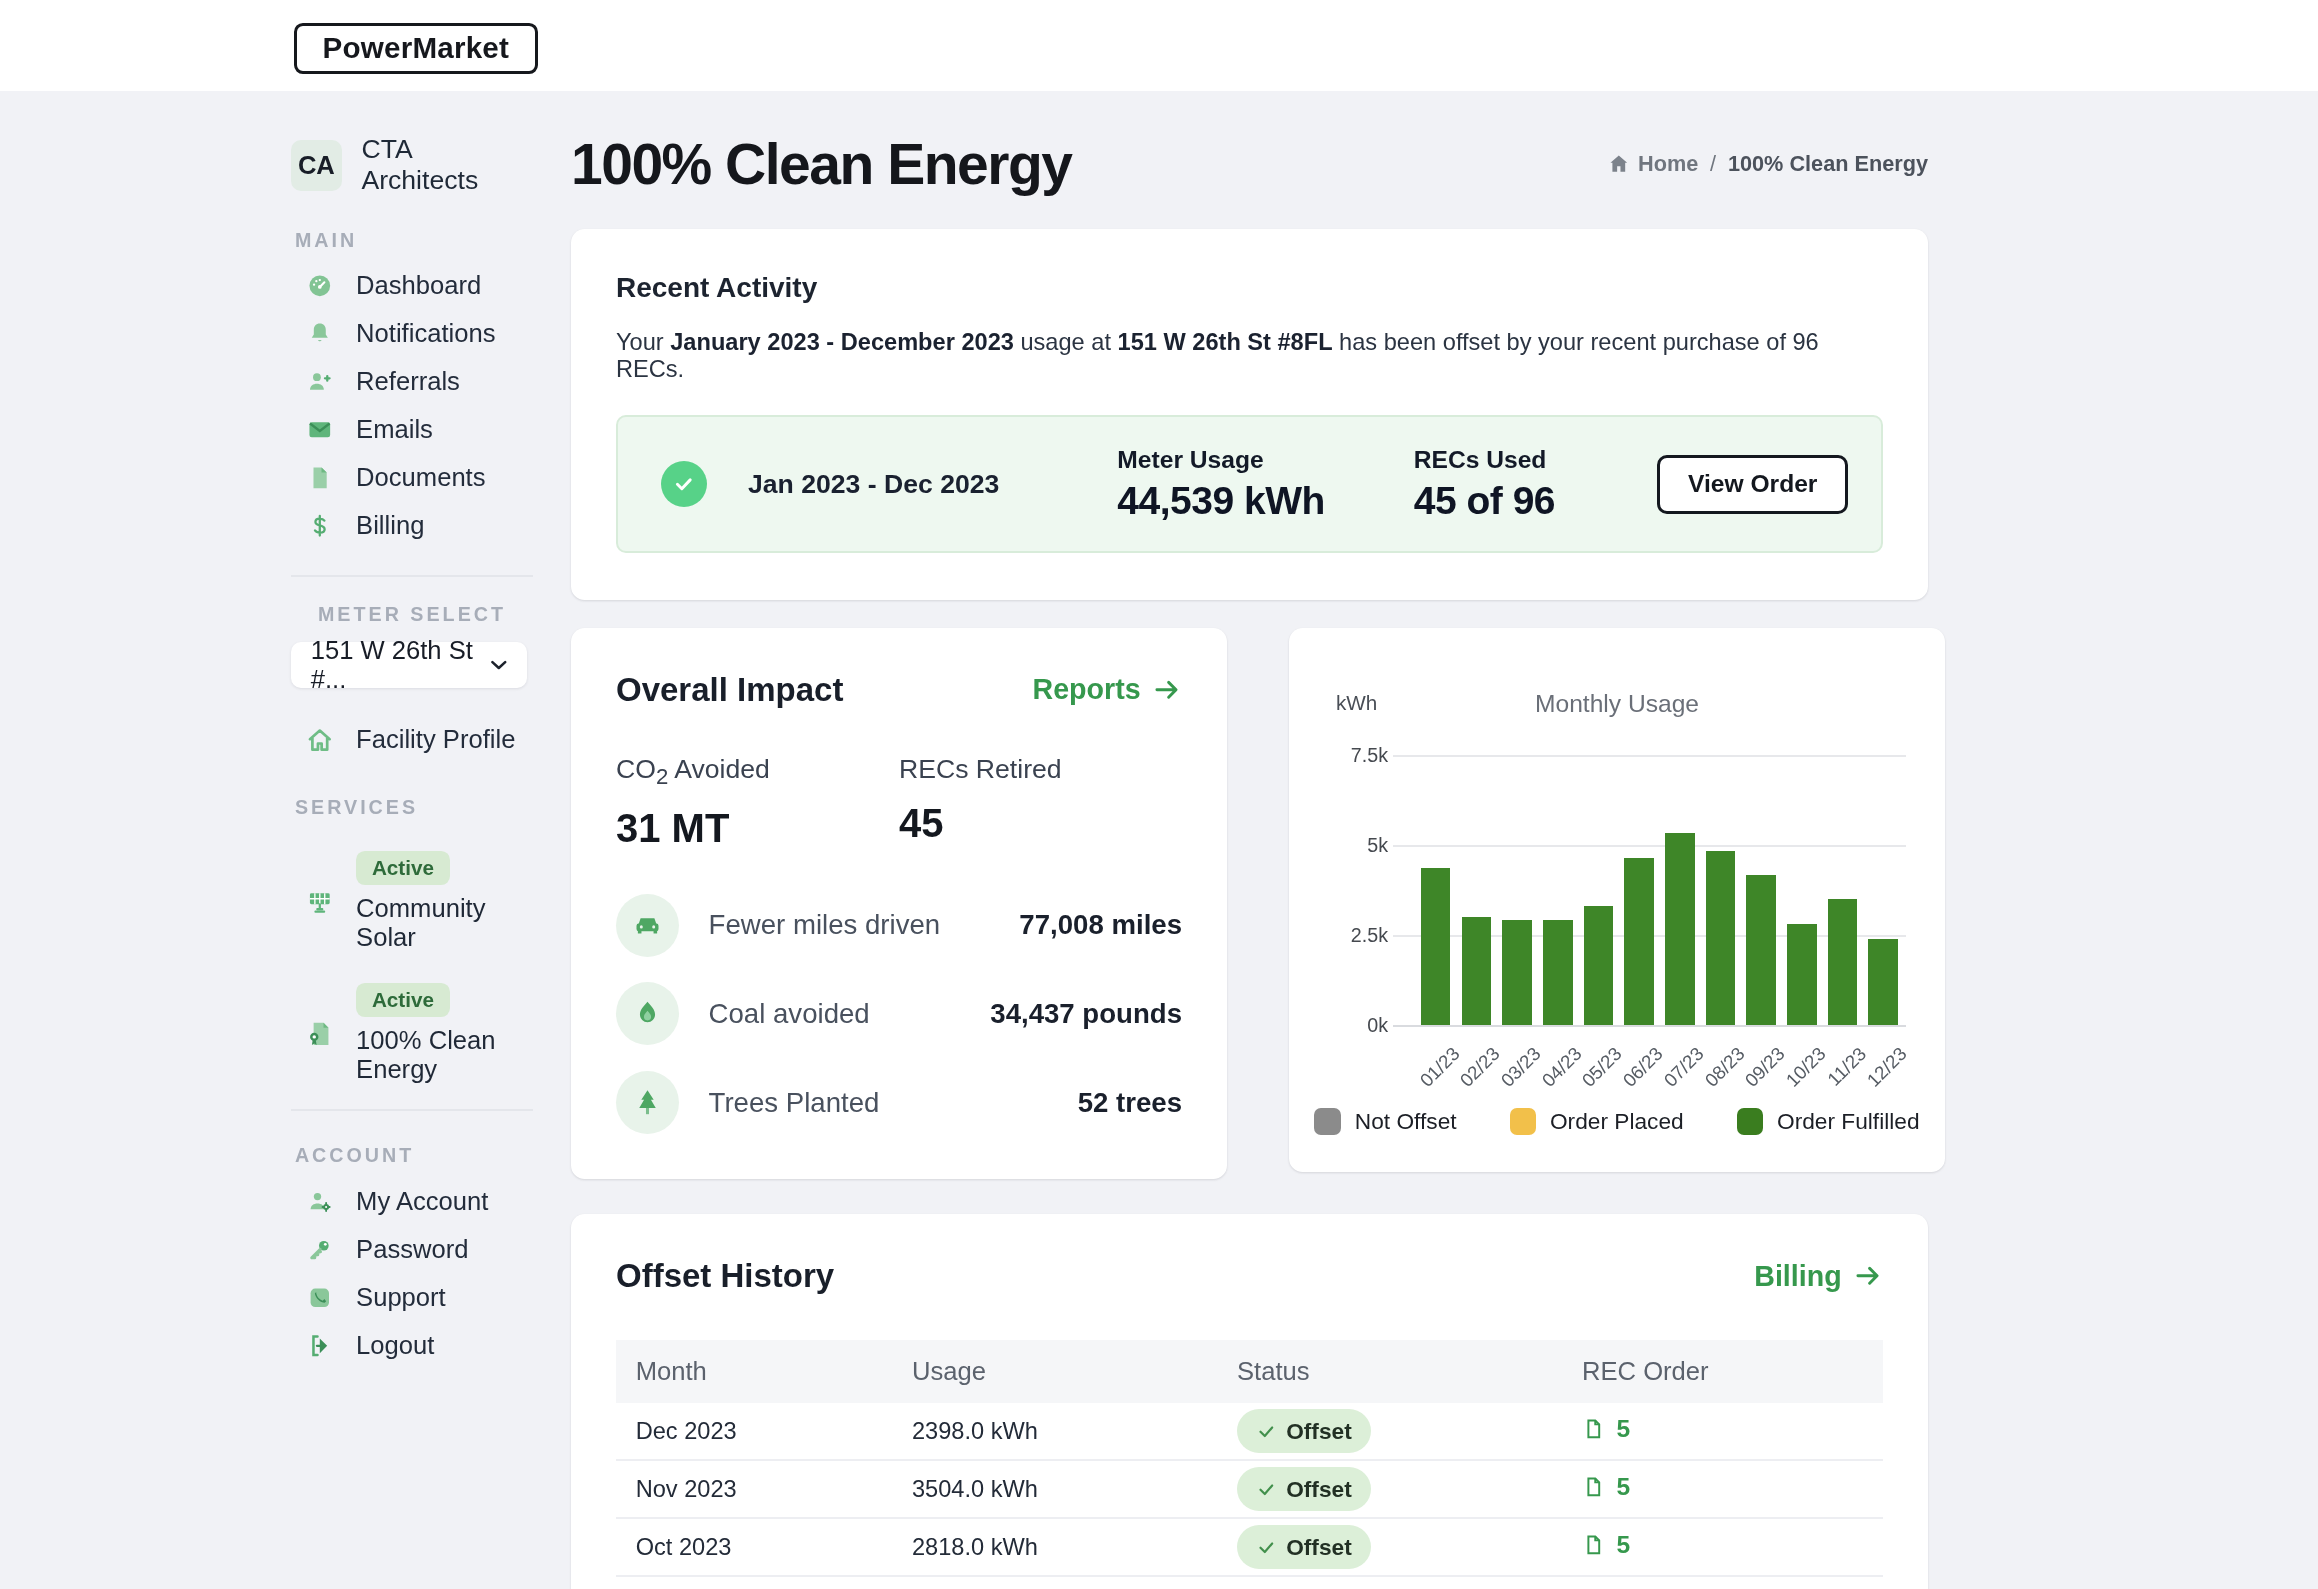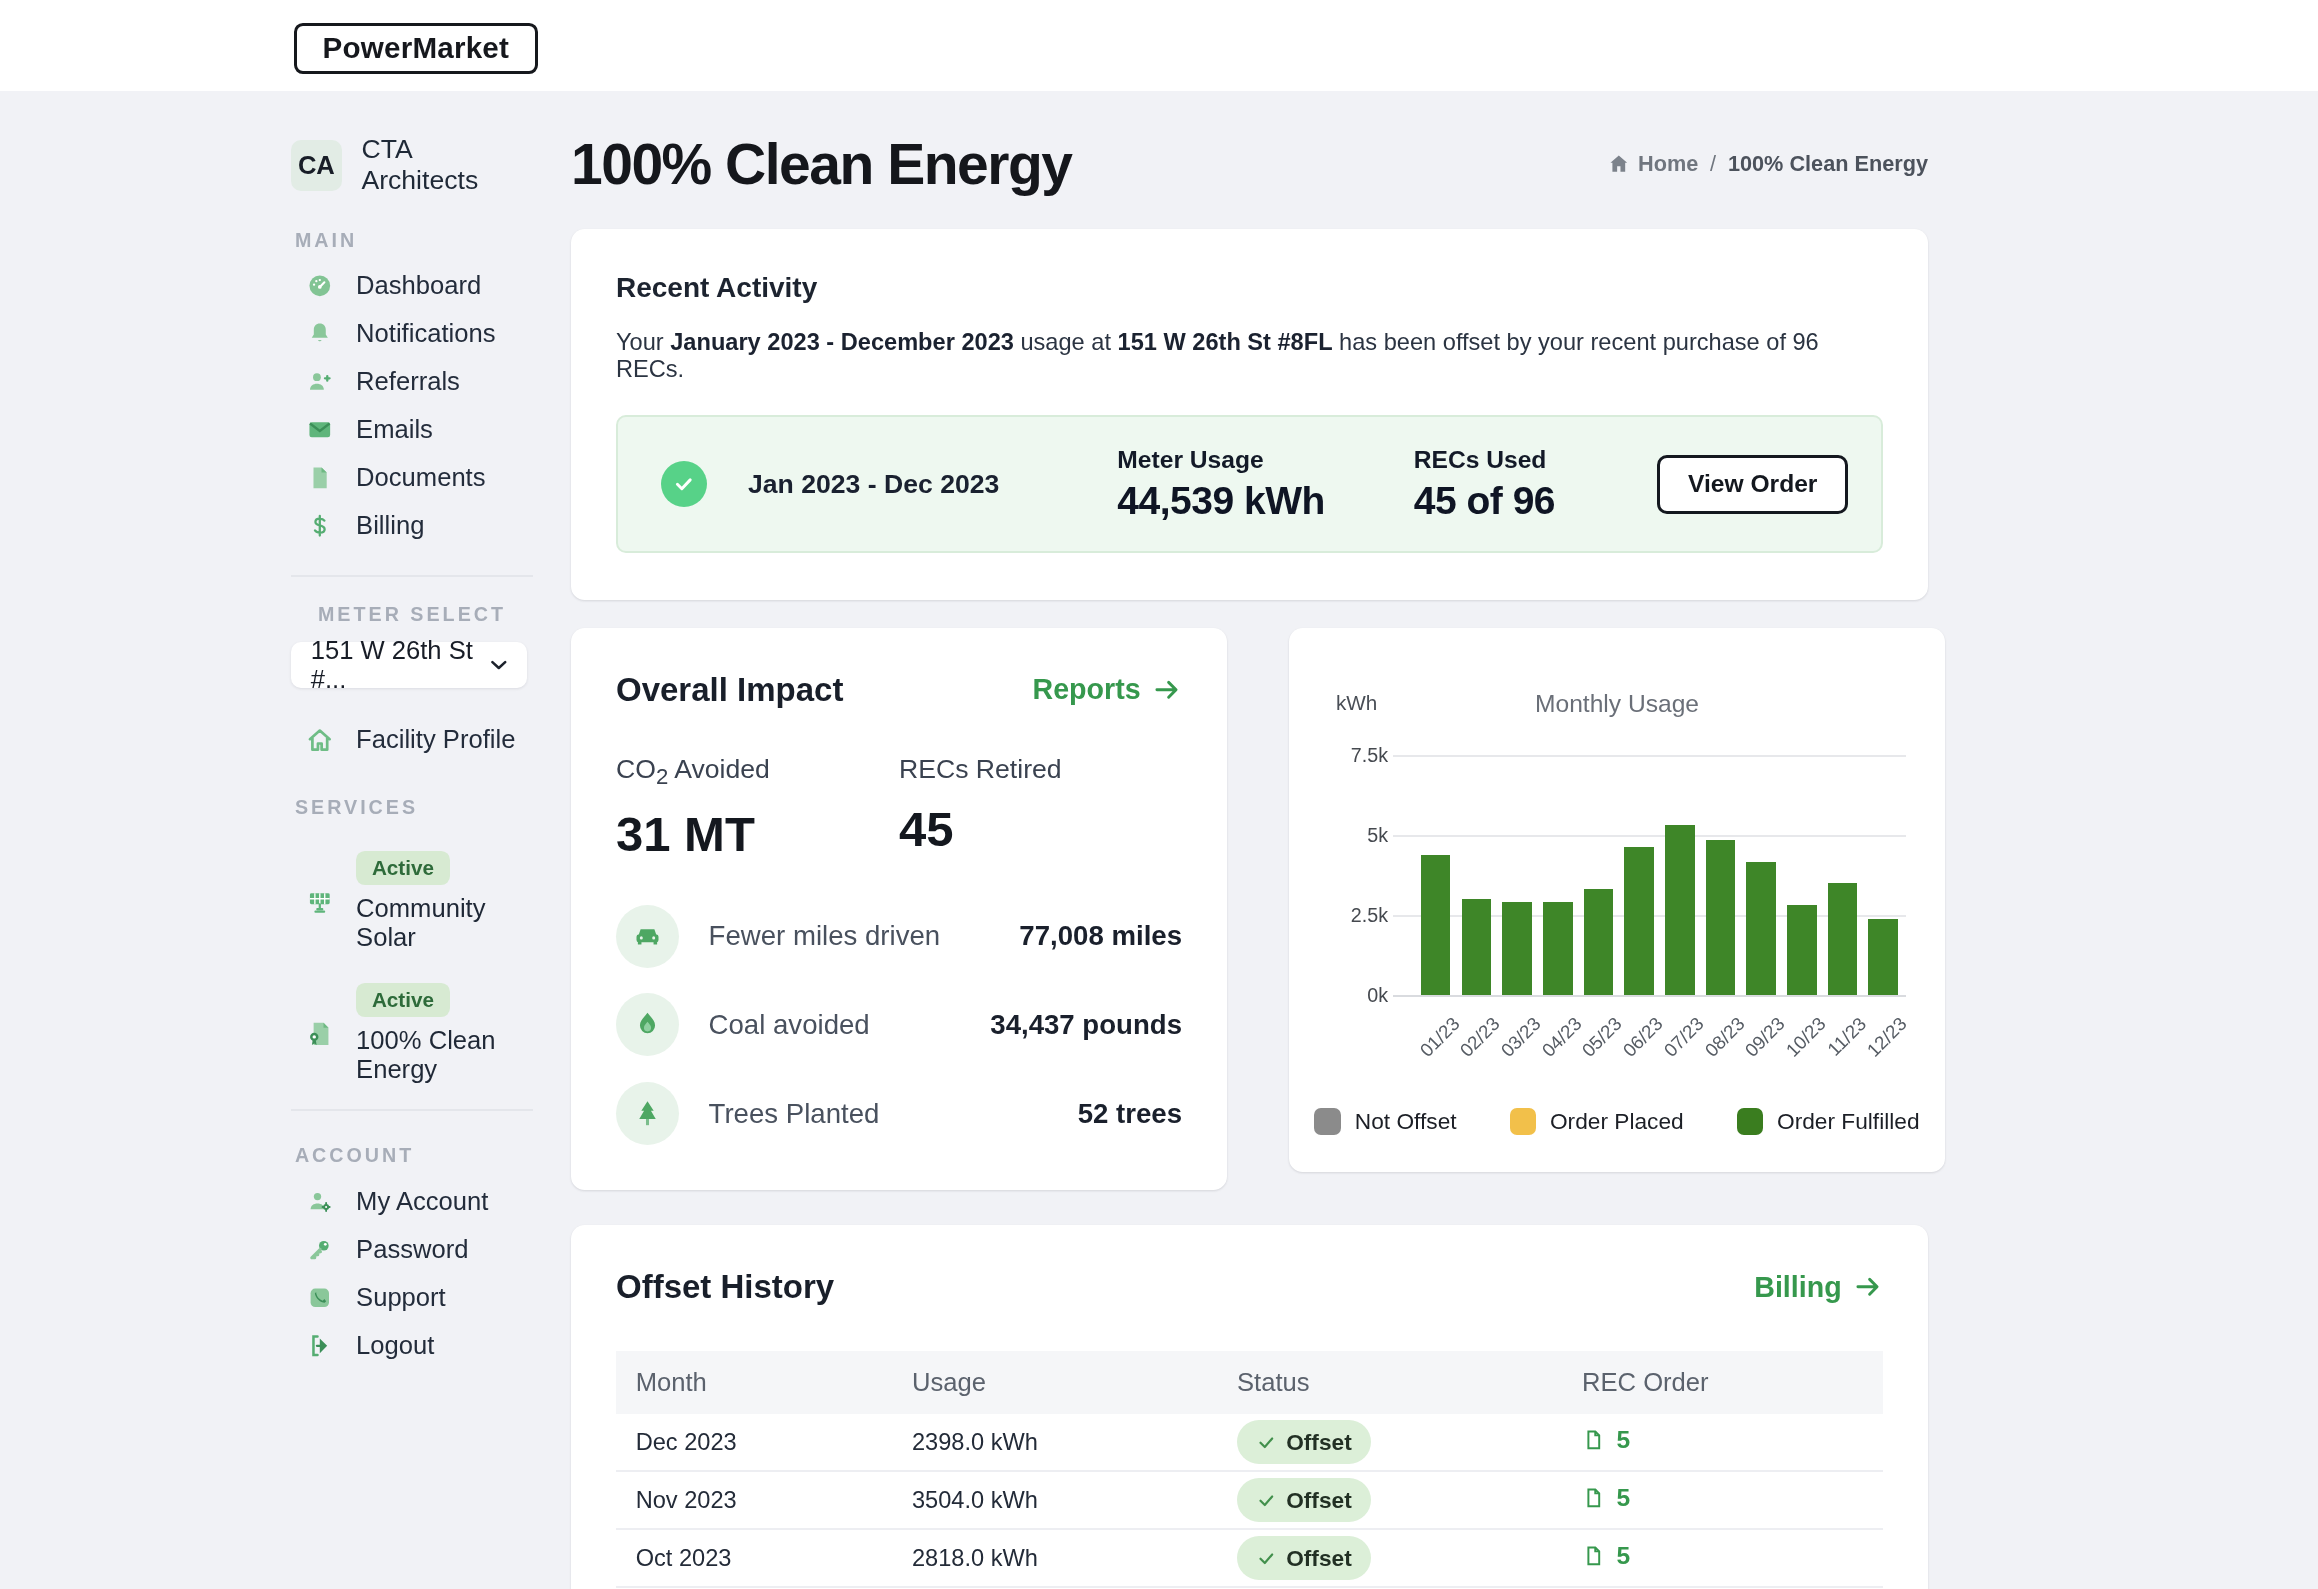--- a/index.html
+++ b/index.html
@@ -92,35 +92,35 @@
   }
   
   .two-col { margin-top:27.6px; display:flex; gap:62px; align-items:flex-start; }
   .card-impact { width:656px; padding:43px 45px 45px; }
   .card-head { display:flex; align-items:center; justify-content:space-between; }
   .card-head h2 { font-size:33px; font-weight:700; color:#191f2a; }
   .green-link { display:flex; align-items:center; gap:11.8px; font-size:28.6px; font-weight:700; color:#36984d; cursor:pointer; }
   .impact-stats { display:flex; margin-top:45px; }
   .impact-stat { width:296px; }
   .impact-stat .lab { font-size:26.6px; color:#3a4250; }
-  .impact-stat .val { margin-top:15.8px; font-size:49px; font-weight:800; color:#14181f; }
+  .impact-stat .val { margin-top:15.8px; font-size:40px; font-weight:800; color:#14181f; }
   .impact-rows { margin-top:43px; }
   .impact-row { display:flex; align-items:center; margin-top:25.6px; }
   .impact-row:first-child { margin-top:0; }
   .impact-circle {
     width:63px; height:63px; border-radius:50%; background:#e8f3ea;
     display:flex; align-items:center; justify-content:center; flex:0 0 63px;
   }
   .impact-label { margin-left:29.6px; font-size:27.6px; color:#49515e; }
   .impact-value { margin-left:auto; font-size:27.6px; font-weight:700; color:#1a202c; }
   
   .card-chart { width:656px; height:544px; padding:39px; position:relative; }
   .chart-unit { position:absolute; left:47px; top:63px; font-size:20.7px; color:#4a4f57; }
   .chart-title { text-align:center; margin-top:23.6px; font-size:24.6px; color:#6a6f78; }
-  .plot { position:relative; margin:37px 0 0 85px; width:493px; height:240px; }
+  .plot { position:relative; margin:37px 0 0 85px; width:493px; height:270px; }
   .gridline { position:absolute; left:-19.7px; right:0; border-top:2px solid #e7e8eb; }
   .gridline.base { border-top-color:#d9dbdf; }
   .ytick { position:absolute; right:518px; transform:translateY(-50%); font-size:19.7px; color:#45494f; white-space:nowrap; }
   .bars { position:absolute; left:0; right:0; top:0; bottom:0; display:flex; align-items:flex-end; justify-content:space-between; padding:0 7.9px; }
   .bar { width:29.6px; background:#3e8628; }
   .xlabels { display:flex; justify-content:space-between; padding:0 7.9px; margin:9.9px 0 0 85px; width:493px; }
   .xcell { width:29.6px; height:63px; position:relative; }
   .xcell span {
     position:absolute; top:7.9px; right:2px;
     transform:rotate(-45deg); transform-origin:top right;

